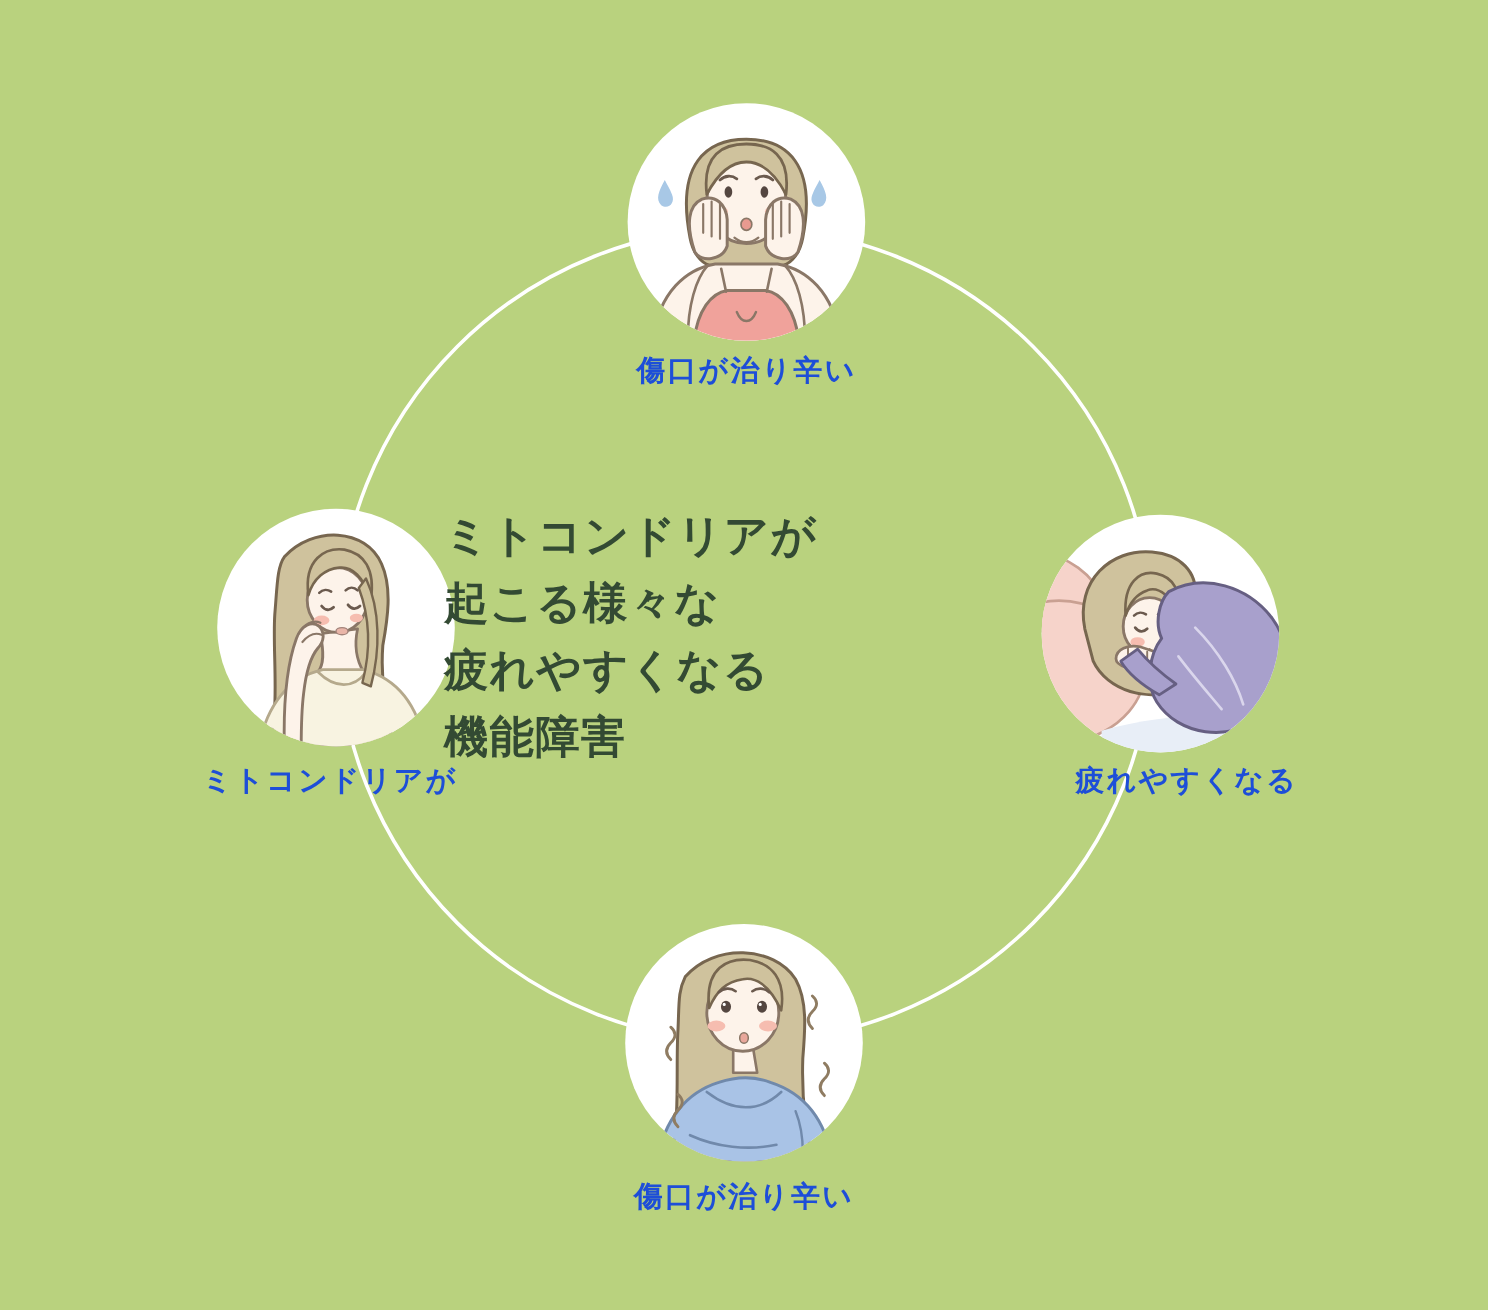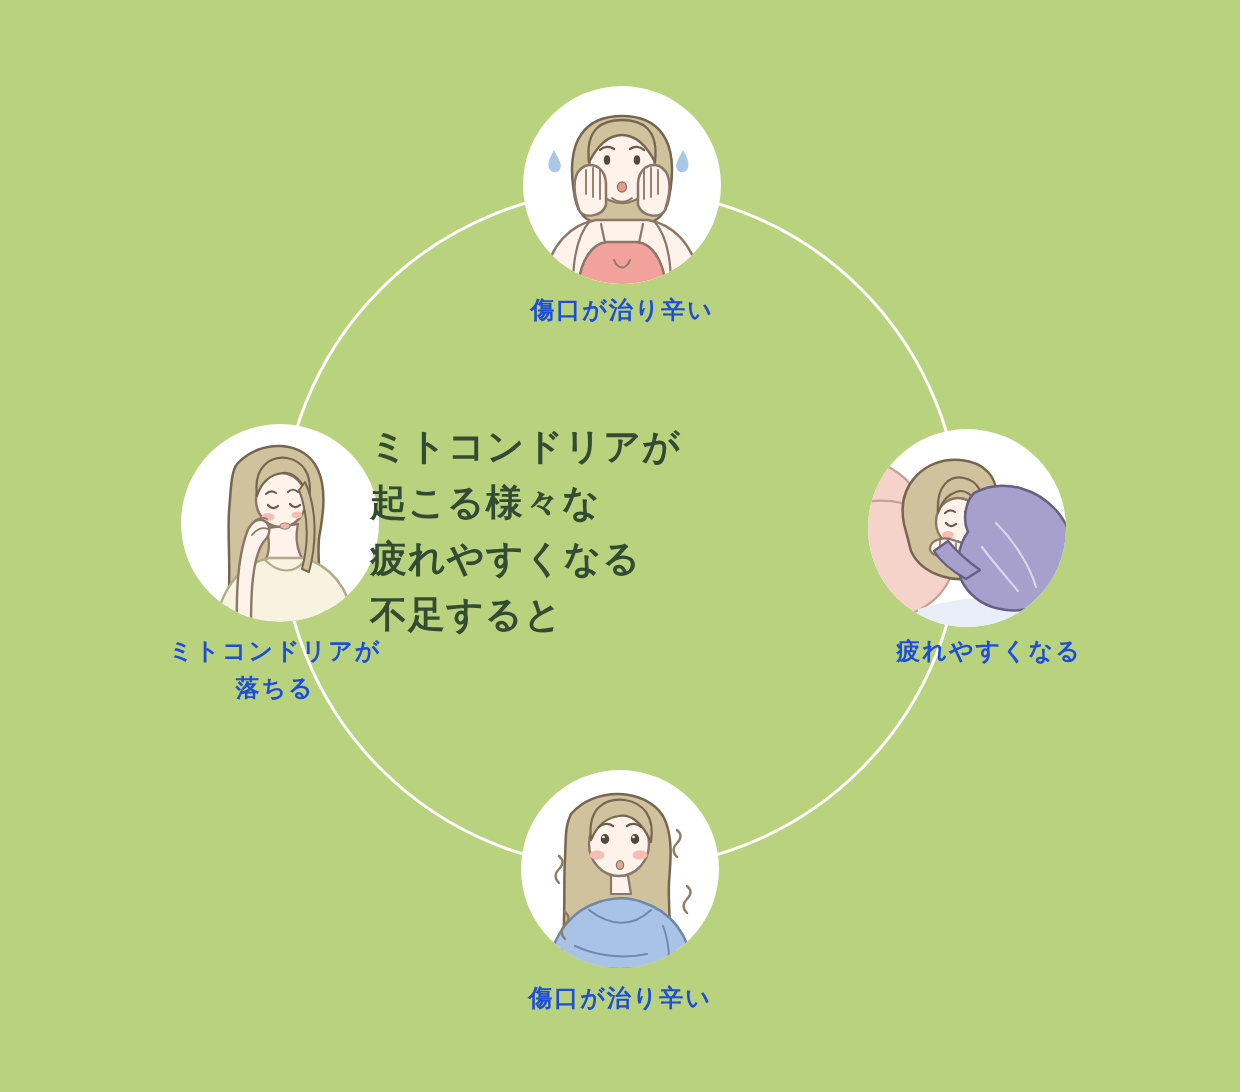--- a/index.html
+++ b/index.html
@@ -147,26 +147,25 @@
   </div>
 
   <div class="label label-top">
     <span>傷口が治り辛い</span>
   </div>
   <div class="label label-right">
     <span>疲れやすくなる</span>
   </div>
   <div class="label label-left">
     <span>ミトコンドリアが</span>
-    <span>落ちる</span>
   </div>
   <div class="label label-bottom">
     <span>傷口が治り辛い</span>
   </div>
 
   <div class="center-title">
     <span>ミトコンドリアが</span>
     <span>起こる様々な</span>
     <span>疲れやすくなる</span>
-    <span>不足すると</span>
+    <span>機能障害</span>
   </div>
 
 </div>
 
 </body></html>

